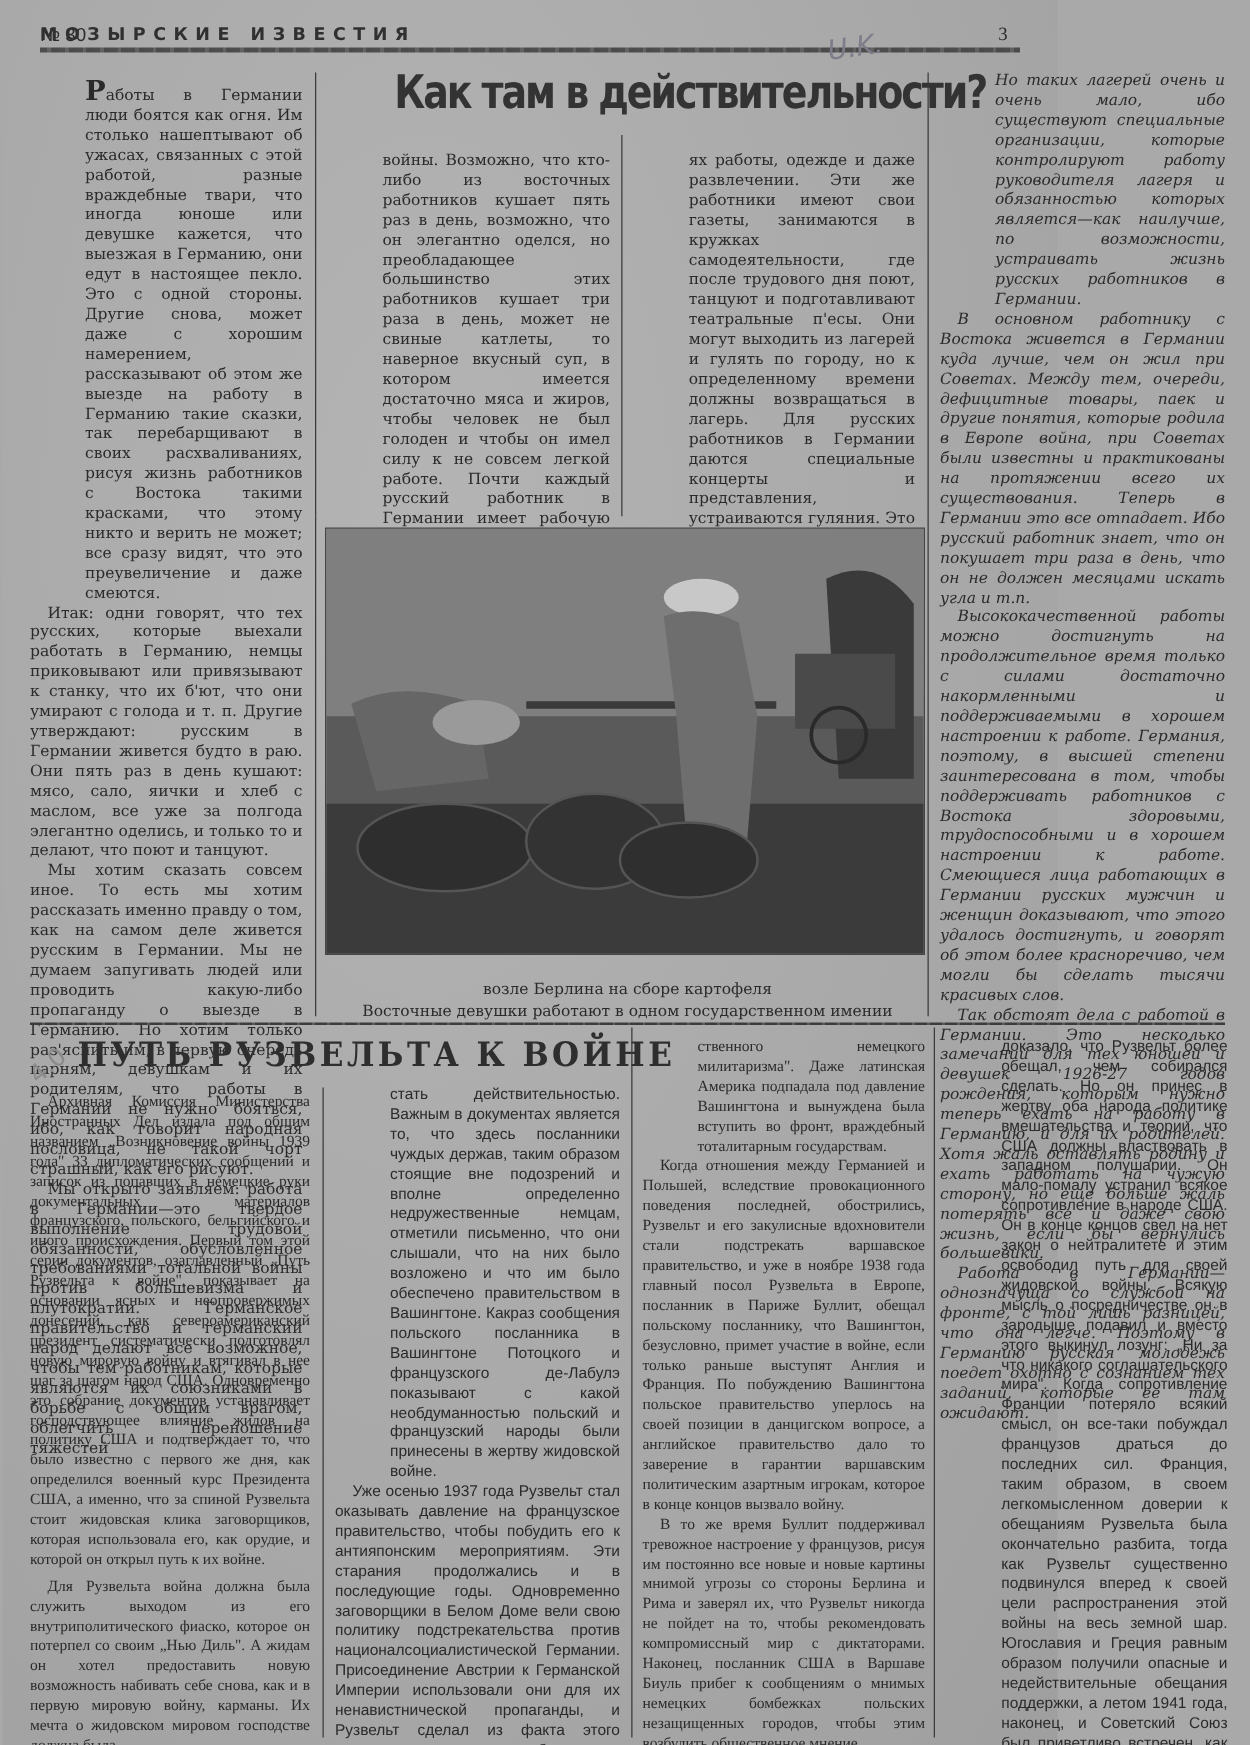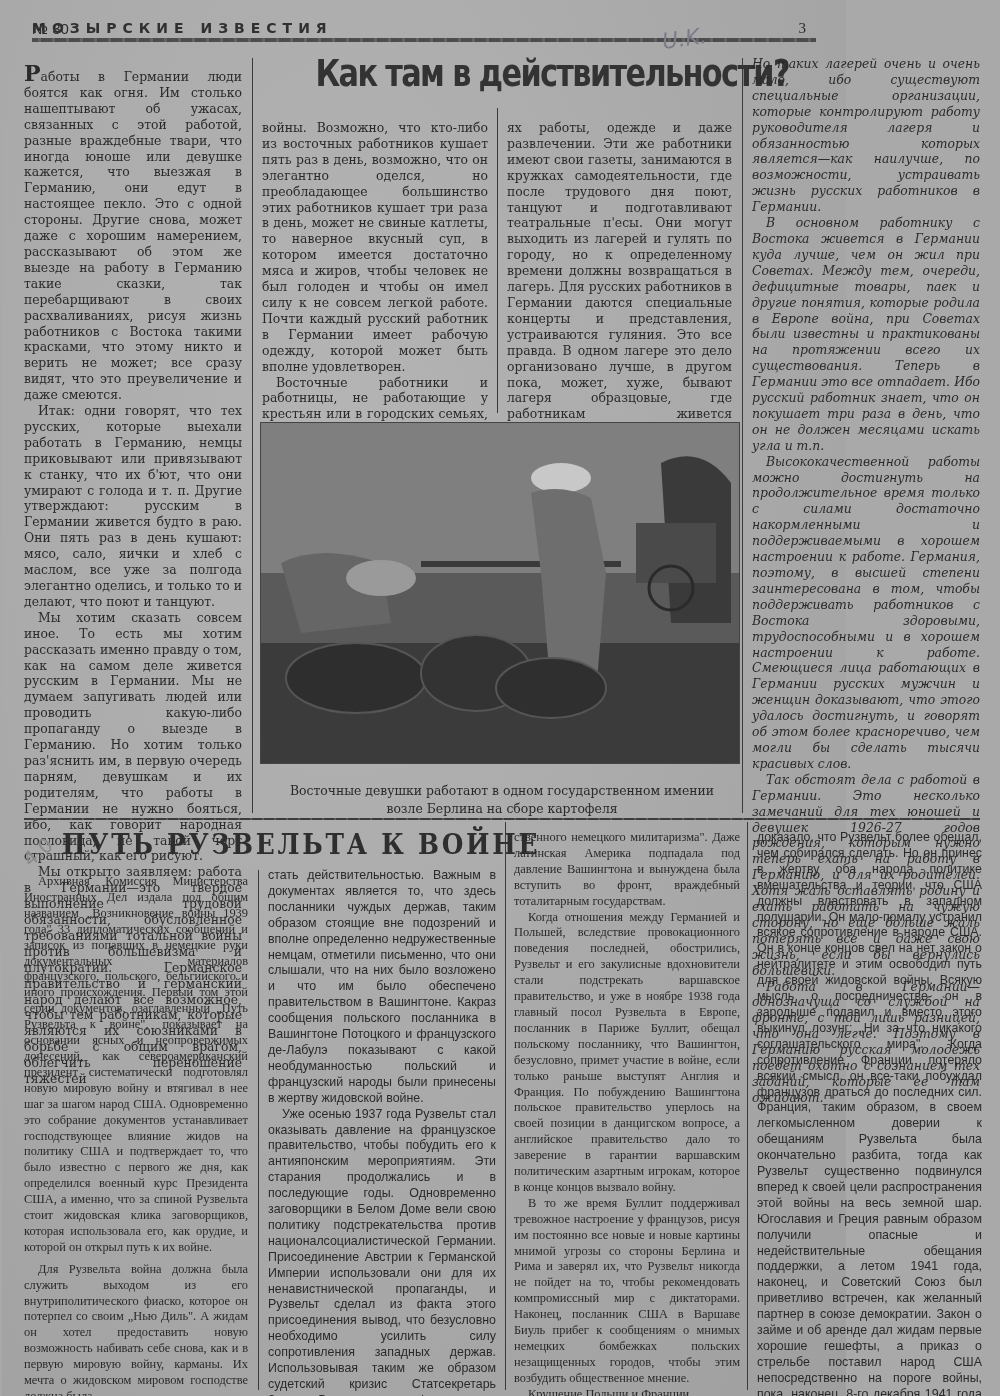--- a/index.html
+++ b/index.html
@@ -17,21 +17,21 @@
   .masthead { position: absolute; top: 18px; left: 30px; right: 30px; height: 22px; }
   .issue { position: absolute; left: 0; top: 2px; font-family: "Liberation Sans", sans-serif; font-size: 15px; color: #2b2b2b; }
   .paper-name { position: absolute; left: 0; right: 0; top: 2px; font-family: "DejaVu Sans", sans-serif; font-weight: bold; font-size: 14px; letter-spacing: 6px; color: #303030; }
   .pagenum { position: absolute; right: 10px; top: 2px; font-family: "Liberation Serif", serif; font-size: 15px; }
   .rule { position: absolute; left: 30px; right: 30px; top: 38px; height: 4px; background: repeating-linear-gradient(90deg,#3d3d3d 0 6px,#555 6px 9px,#3a3a3a 9px 14px); opacity: 0.85; }
   .handmark { position: absolute; left: 660px; top: 26px; font-family: "DejaVu Sans", sans-serif; font-size: 22px; color: #7d7d8a; font-style: italic; transform: rotate(-8deg); }
   .handmark2 { position: absolute; left: 20px; top: 840px; font-family: "DejaVu Sans", sans-serif; font-size: 20px; color: #8a8a8a; transform: rotate(-40deg); }
 
   .col { position: absolute; font-size: 12.4px; line-height: 15.9px; text-align: justify; hyphens: manual; }
   .col p { margin: 0; text-indent: 14px; }
-  .col p.first { text-indent: 0; }
+  .col p.first { text-indent: 0; margin-left: 44px; }
   .dropcap { font-size: 22px; font-weight: bold; line-height: 14px; }
 
   .vline { position: absolute; width: 1px; background: #3a3a3a; }
   .hline { position: absolute; height: 2px; background: repeating-linear-gradient(90deg,#3c3c3c 0 10px,#5a5a5a 10px 12px); }
 
   .headline1 { position: absolute; left: 272px; top: 52px; width: 460px; text-align: center; font-family: "DejaVu Sans", sans-serif; font-weight: bold; font-size: 37px; letter-spacing: -2px; color: #333; transform: scaleX(0.82); transform-origin: center; white-space: nowrap; }
   .photo { position: absolute; left: 258px; top: 422px; width: 478px; height: 340px; background:
       linear-gradient(180deg, #8a8a8a 0%, #7a7a7a 38%, #5e5e5e 55%, #3e3e3e 75%, #2e2e2e 100%); border: 1px solid #444; overflow: hidden; }
   .photo svg { position: absolute; left: 0; top: 0; }
   .caption { position: absolute; left: 270px; top: 782px; width: 460px; text-align: center; font-size: 12.4px; line-height: 18px; }
@@ -94,22 +94,22 @@
       <path d="M270 70 Q300 60 330 75 L345 150 L335 270 L290 270 L280 150 Z" fill="#6e6e6e"></path>
       <path d="M20 140 Q60 120 120 140 L130 200 L40 210 Z" fill="#666"></path>
       <ellipse cx="120" cy="155" rx="35" ry="18" fill="#9a9a9a"></ellipse>
       <ellipse cx="95" cy="255" rx="70" ry="35" fill="#2e2e2e" stroke="#555" stroke-width="2"></ellipse>
       <ellipse cx="215" cy="250" rx="55" ry="38" fill="#333" stroke="#555" stroke-width="2"></ellipse>
       <ellipse cx="290" cy="265" rx="55" ry="30" fill="#2f2f2f" stroke="#555" stroke-width="2"></ellipse>
     </svg>
   </div>
 
   <div class="caption">
+    <div>возле Берлина на сборе картофеля</div>
     <div>Восточные девушки работают в одном государственном имении</div>
-    <div>возле Берлина на сборе картофеля</div>
   </div>
 
   <div class="hline" style="left:22px;top:818px;width:956px;"></div>
 
   <div class="handmark2">4.0</div>
   <div class="headline2">ПУТЬ РУЗВЕЛЬТА К ВОЙНЕ</div>
 
   <div class="vline" style="left:256px;top:870px;height:520px;"></div>
   <div class="vline" style="left:503px;top:822px;height:568px;"></div>
   <div class="vline" style="left:745px;top:822px;height:568px;"></div>

